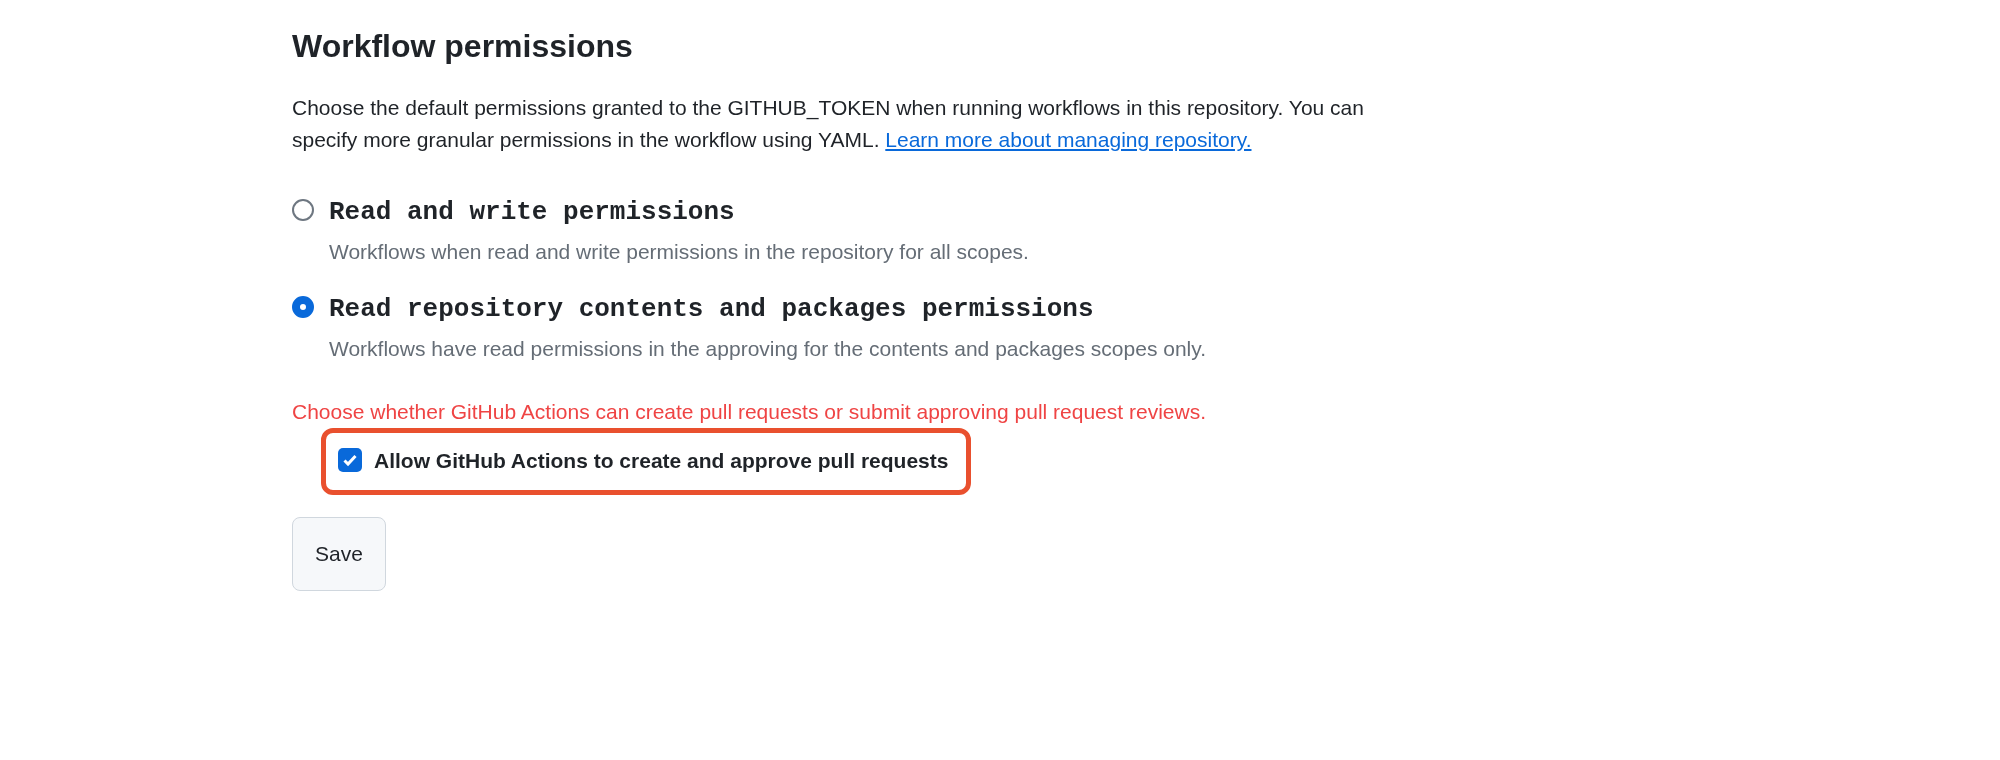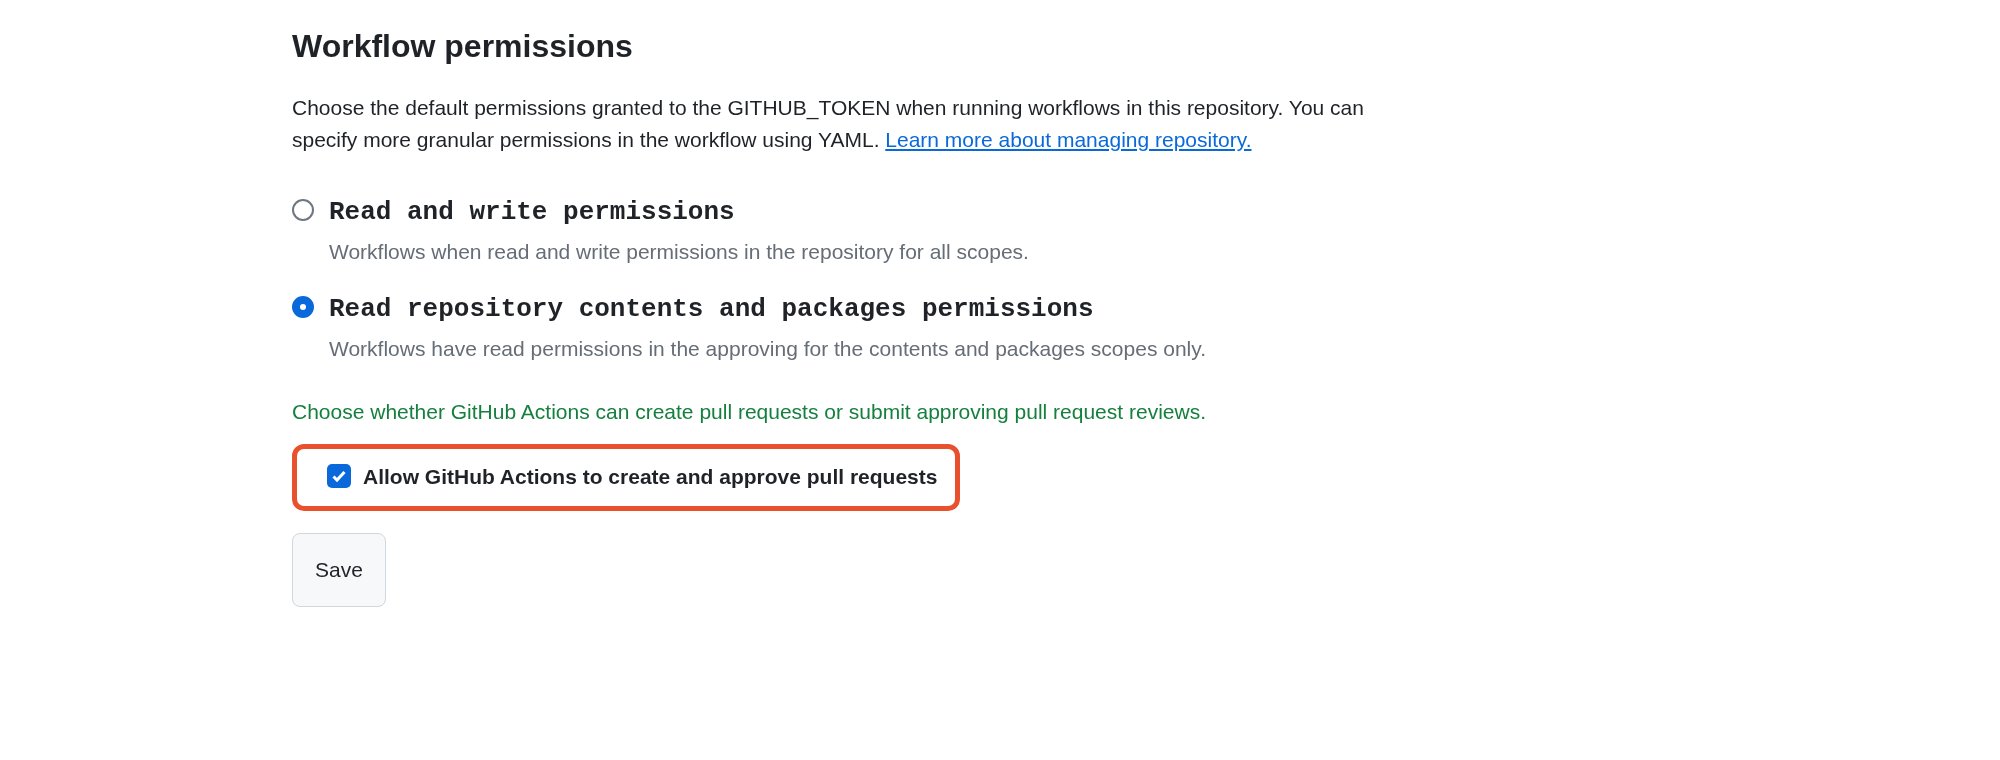--- a/index.html
+++ b/index.html
@@ -71,30 +71,31 @@
       cursor: pointer;
       font-family: Liberation Mono, monospace;
     }
     .radio-sub {
       font-size: 21px;
       color: #656d76;
       margin-top: 4px;
     }
     .subdesc {
       font-size: 21px;
-      color: #15803d;
-      margin-bottom: 16px;
+      color: #ef4444;
+      margin-bottom: 0;
     }
     .highlight-row {
       border: 5px solid #e9502e;
       border-radius: 12px;
-      padding: 12px 18px 14px 30px;
+      padding: 12px 18px 14px 12px;
       display: inline-flex;
       align-items: flex-start;
       margin-bottom: 22px;
+      margin-left: 29px;
     }
     .checkbox-wrap {
       display: inline-flex;
       align-items: center;
     }
     .checkbox-box {
       width: 24px;
       height: 24px;
       background: #0969da;
       border-radius: 5px;

